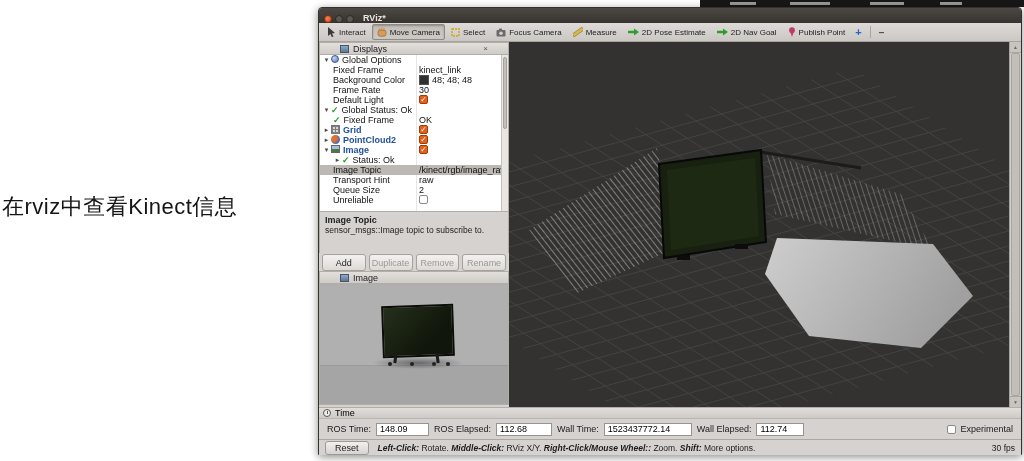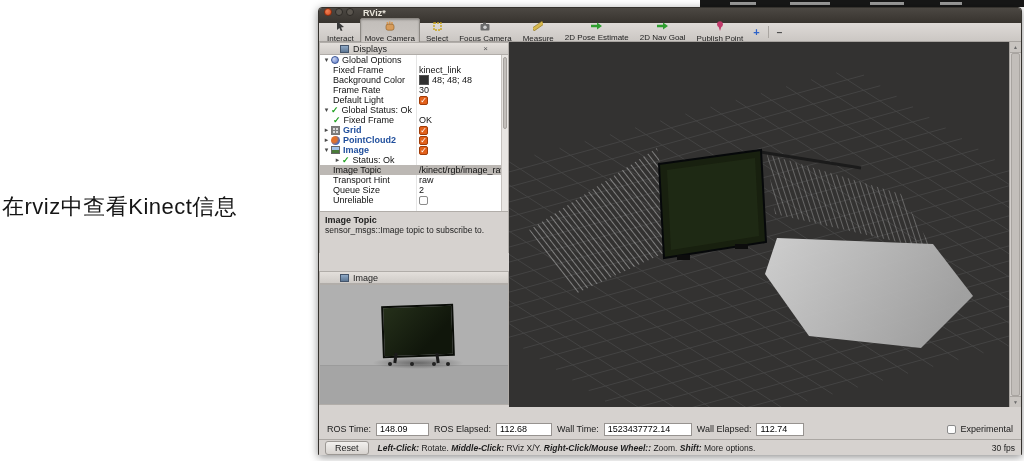--- a/index.html
+++ b/index.html
@@ -2,42 +2,42 @@
 <html><head>
 <meta charset="utf-8">
 <style>
   html,body{margin:0;padding:0;}
   body{width:1024px;height:461px;background:#ffffff;font-family:"Liberation Sans",sans-serif;position:relative;overflow:hidden;}
   .caption{position:absolute;left:2px;top:192px;font-size:22px;color:#151515;font-weight:500;letter-spacing:0.5px;}
   .cropbar{position:absolute;left:700px;top:0;width:324px;height:7px;background:#171717;}
   .cropbar i{position:absolute;top:2px;height:3px;background:#9a9a9a;display:block;}
   
   .window{position:absolute;left:318px;top:7px;width:704px;height:448px;background:#d6d2cf;border:1px solid #35322e;border-radius:4px 4px 0 0;box-shadow:0 2px 9px rgba(0,0,0,.45);box-sizing:border-box;}
-  .titlebar{position:absolute;left:0;top:0;right:0;height:15px;background:linear-gradient(#4c4843,#37332e);border-radius:3px 3px 0 0;display:flex;align-items:flex-start;}
+  .titlebar{position:absolute;left:0;top:0;right:0;height:15px;background:linear-gradient(#4c4843,#37332e);border-radius:3px 3px 0 0;display:flex;align-items:flex-end;}
   .winbtn{width:8px;height:8px;border-radius:50%;margin-left:5px;box-sizing:border-box;}
   .winbtn.close{background:radial-gradient(circle at 35% 35%,#f5withered 0,#f08255,#d5491f);background:radial-gradient(circle at 35% 35%,#f08255,#d5491f);border:1px solid #8d2d0e;}
   .winbtn.minmax{background:#5b564f;border:1px solid #2c2925;margin-left:3px;}
   .wtitle{color:#e9e5db;font-size:9px;font-weight:bold;margin-left:9px;}
   
   .toolbar{position:absolute;left:0;top:15px;right:0;height:19px;background:linear-gradient(#dedad7,#cbc7c3);border-bottom:1px solid #a7a39f;display:flex;align-items:center;padding:0 3px;gap:1px;box-sizing:border-box;}
-  .tool{display:flex;align-items:center;gap:3px;font-size:8px;color:#1d1d1d;padding:2px 4px;border:1px solid transparent;border-radius:2px;white-space:nowrap;flex-direction:column;}
+  .tool{display:flex;align-items:center;gap:3px;font-size:8px;color:#1d1d1d;padding:2px 4px;border:1px solid transparent;border-radius:2px;white-space:nowrap;}
   .tool.active{background:linear-gradient(#c1bdb9,#cdc9c5);border:1px solid #8e8a85;box-shadow:inset 0 1px 2px rgba(0,0,0,.25);text-align:center;}
   .tsep{width:1px;height:12px;background:#a9a5a1;margin:0 3px;}
   .plusbtn{color:#2d62c8;font-weight:bold;font-size:11px;padding:0 4px;}
   .minusbtn{color:#4a4a4a;font-weight:bold;font-size:10px;padding:0 4px;}
   
   .phead{position:absolute;left:0;width:190px;height:13px;background:linear-gradient(#e3dfdb,#cfcbc7);border:1px solid #b1ada9;display:flex;align-items:center;gap:4px;font-size:9px;color:#222;padding:0 20px;box-sizing:border-box;}
   .phx{margin-left:auto;font-size:8px;color:#555;line-height:8px;}
   .ph-ic{width:9px;height:8px;background:linear-gradient(#8fa9c6,#5d7794);border:1px solid #44546a;box-sizing:border-box;flex:none;}
   .clock-ic{width:8px;height:8px;border-radius:50%;border:1px solid #555;background:#efefec;box-sizing:border-box;position:relative;flex:none;}
   .clock-ic::after{content:"";position:absolute;left:3px;top:1px;width:1px;height:3px;background:#555;}
   
   .tree{position:absolute;left:0;top:47px;width:190px;height:156px;background:#ffffff;border-left:1px solid #b1ada9;border-right:1px solid #b1ada9;box-sizing:border-box;overflow:hidden;}
   .colline{position:absolute;left:96px;top:0;bottom:0;width:1px;background:#e6e6e6;}
-  .trow{position:relative;height:10px;display:flex;align-items:center;font-size:9px;line-height:10px;white-space:nowrap;color:#111;}
+  .trow{position:relative;height:10px;display:flex;align-items:flex-start;font-size:9px;line-height:10px;white-space:nowrap;color:#111;}
   .trow.selected{background:#bcb8b4;}
   .arr{font-size:7px;color:#4a4a4a;width:9px;text-align:center;flex:none;}
   .ind1{margin-left:13px;}
   .ind0{margin-left:2px;}
   .tname{overflow:hidden;}
   .bluename{color:#1f4e9c;font-weight:bold;}
   .tval{position:absolute;left:99px;display:flex;align-items:center;gap:3px;}
   .ic{display:inline-block;flex:none;margin-right:3px;box-sizing:border-box;}
   .ic.sphere{width:8px;height:8px;border-radius:50%;background:radial-gradient(circle at 30% 30%,#ccd6f2,#5a78c8);border:1px solid #3a5494;}
   .ic.grid9{width:9px;height:9px;background:#d8d8d8;background-image:linear-gradient(#7e7e7e 1px,transparent 1px),linear-gradient(90deg,#7e7e7e 1px,transparent 1px);background-size:3px 3px;border:1px solid #777;}
@@ -257,20 +257,26 @@
     <div class="tree-scroll">
       <div class="tree-thumb"></div>
     </div>
   </div>
 
   <div class="help">
     <b>Image Topic</b><br>
     <span>sensor_msgs::Image topic to subscribe to.</span>
   </div>
 
+  <div class="dbuttons">
+    <div class="btn">Add</div>
+    <div class="btn disabled">Duplicate</div>
+    <div class="btn disabled">Remove</div>
+    <div class="btn disabled">Rename</div>
+  </div>
 
   <div class="phead" style="top:263px;">
     <span class="ph-ic"></span>
     <span>Image</span>
   </div>
   <div class="camview">
     <div class="cam-floor"></div>
     <div class="cam-shadow"></div>
     <div class="cam-tv"></div>
     <div class="cam-leg" style="left:74px;transform:rotate(8deg);"></div>
@@ -349,20 +355,24 @@
       <rect x="226" y="202" width="13" height="5" fill="#0c0c0c"></rect>
     </svg>
   </div>
 
   <div class="vscroll">
     <div class="varrow">▲</div>
     <div class="vthumb"></div>
     <div class="varrow bottom">▼</div>
   </div>
 
+  <div class="timehead">
+    <span class="clock-ic"></span>
+    <span>Time</span>
+  </div>
   <div class="timebody">
     <span>ROS Time:</span>
     <input class="tinput" style="width: 53px;" value="148.09">
     <span>ROS Elapsed:</span>
     <input class="tinput" style="width: 56px;" value="112.68">
     <span>Wall Time:</span>
     <input class="tinput" style="width: 88px;" value="1523437772.14">
     <span>Wall Elapsed:</span>
     <input class="tinput" style="width: 48px;" value="112.74">
     <span class="exp">

